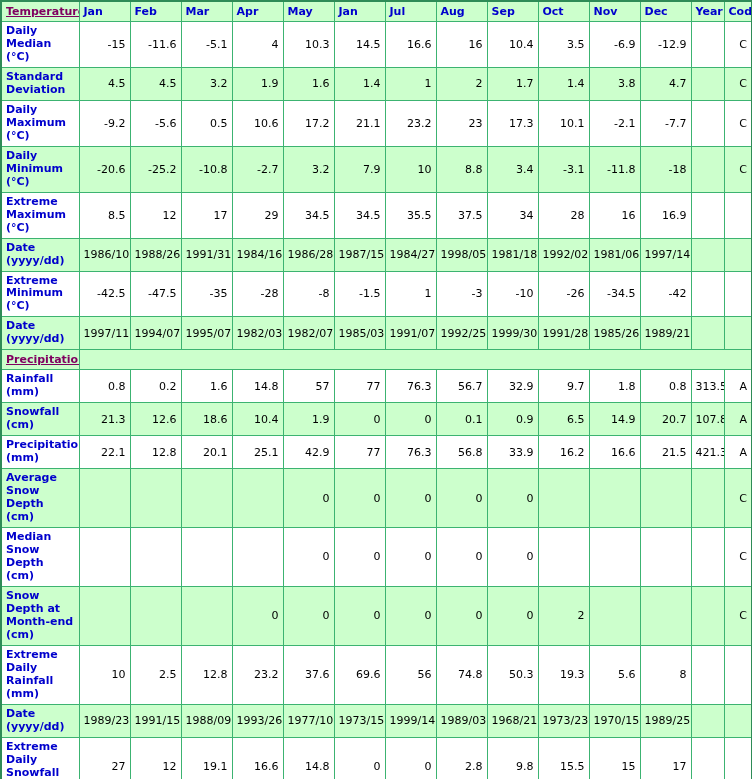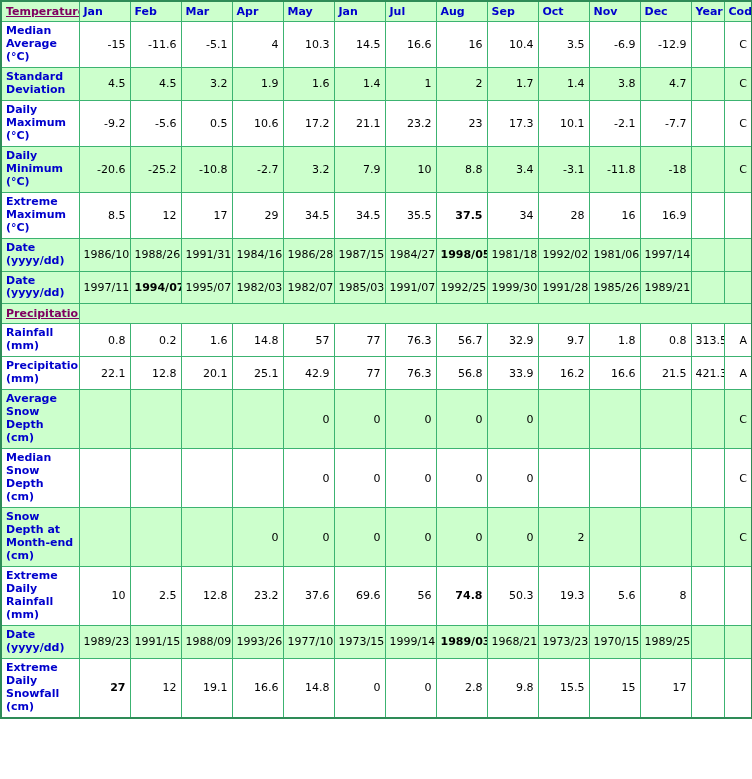--- a/index.html
+++ b/index.html
@@ -65,21 +65,21 @@
     color: #0000cc;
     font-weight: bold;
     text-align: left;
     line-height: 1.18;
   }
   td.val {
     text-align: right;
     color: #000000;
     font-weight: normal;
   }
-  td.val.bold { font-weight: bold; }
+  td.val.bold { font-weight: normal; }
   td.code { text-align: right; }
 
   tr.shade td { background: #ccffcc; }
   tr.plain td { background: #ffffff; }
   tr.section-end td { border-bottom: 2px solid #2e8b57; }
 </style>
 </head>
 <body>
 
 <table id="climate-table">
@@ -112,21 +112,21 @@
         <td>Jul</td>
         <td>Aug</td>
         <td>Sep</td>
         <td>Oct</td>
         <td>Nov</td>
         <td>Dec</td>
         <td>Year</td>
         <td>Code</td>
       </tr>
       <tr class="plain">
-        <td class="rowlabel">Median Average (°C)</td>
+        <td class="rowlabel">Daily Median (°C)</td>
         <td class="val">-15</td>
         <td class="val">-11.6</td>
         <td class="val">-5.1</td>
         <td class="val">4</td>
         <td class="val">10.3</td>
         <td class="val">14.5</td>
         <td class="val">16.6</td>
         <td class="val">16</td>
         <td class="val">10.4</td>
         <td class="val">3.5</td>
@@ -210,20 +210,37 @@
         <td class="val">1991/31</td>
         <td class="val">1984/16</td>
         <td class="val">1986/28</td>
         <td class="val">1987/15</td>
         <td class="val">1984/27</td>
         <td class="val bold">1998/05</td>
         <td class="val">1981/18</td>
         <td class="val">1992/02</td>
         <td class="val">1981/06</td>
         <td class="val">1997/14</td>
+        <td class="val"></td>
+        <td class="val code"></td>
+      </tr>
+      <tr class="plain">
+        <td class="rowlabel">Extreme Minimum (°C)</td>
+        <td class="val">-42.5</td>
+        <td class="val bold">-47.5</td>
+        <td class="val">-35</td>
+        <td class="val">-28</td>
+        <td class="val">-8</td>
+        <td class="val">-1.5</td>
+        <td class="val">1</td>
+        <td class="val">-3</td>
+        <td class="val">-10</td>
+        <td class="val">-26</td>
+        <td class="val">-34.5</td>
+        <td class="val">-42</td>
         <td class="val"></td>
         <td class="val code"></td>
       </tr>
       <tr class="shade section-end">
         <td class="rowlabel">Date (yyyy/dd)</td>
         <td class="val">1997/11</td>
         <td class="val bold">1994/07</td>
         <td class="val">1995/07</td>
         <td class="val">1982/03</td>
         <td class="val">1982/07</td>
@@ -251,20 +268,37 @@
         <td class="val">77</td>
         <td class="val">76.3</td>
         <td class="val">56.7</td>
         <td class="val">32.9</td>
         <td class="val">9.7</td>
         <td class="val">1.8</td>
         <td class="val">0.8</td>
         <td class="val">313.5</td>
         <td class="val code">A</td>
       </tr>
+      <tr class="shade">
+        <td class="rowlabel">Snowfall (cm)</td>
+        <td class="val">21.3</td>
+        <td class="val">12.6</td>
+        <td class="val">18.6</td>
+        <td class="val">10.4</td>
+        <td class="val">1.9</td>
+        <td class="val">0</td>
+        <td class="val">0</td>
+        <td class="val">0.1</td>
+        <td class="val">0.9</td>
+        <td class="val">6.5</td>
+        <td class="val">14.9</td>
+        <td class="val">20.7</td>
+        <td class="val">107.8</td>
+        <td class="val code">A</td>
+      </tr>
       <tr class="plain">
         <td class="rowlabel">Precipitation (mm)</td>
         <td class="val">22.1</td>
         <td class="val">12.8</td>
         <td class="val">20.1</td>
         <td class="val">25.1</td>
         <td class="val">42.9</td>
         <td class="val">77</td>
         <td class="val">76.3</td>
         <td class="val">56.8</td>

